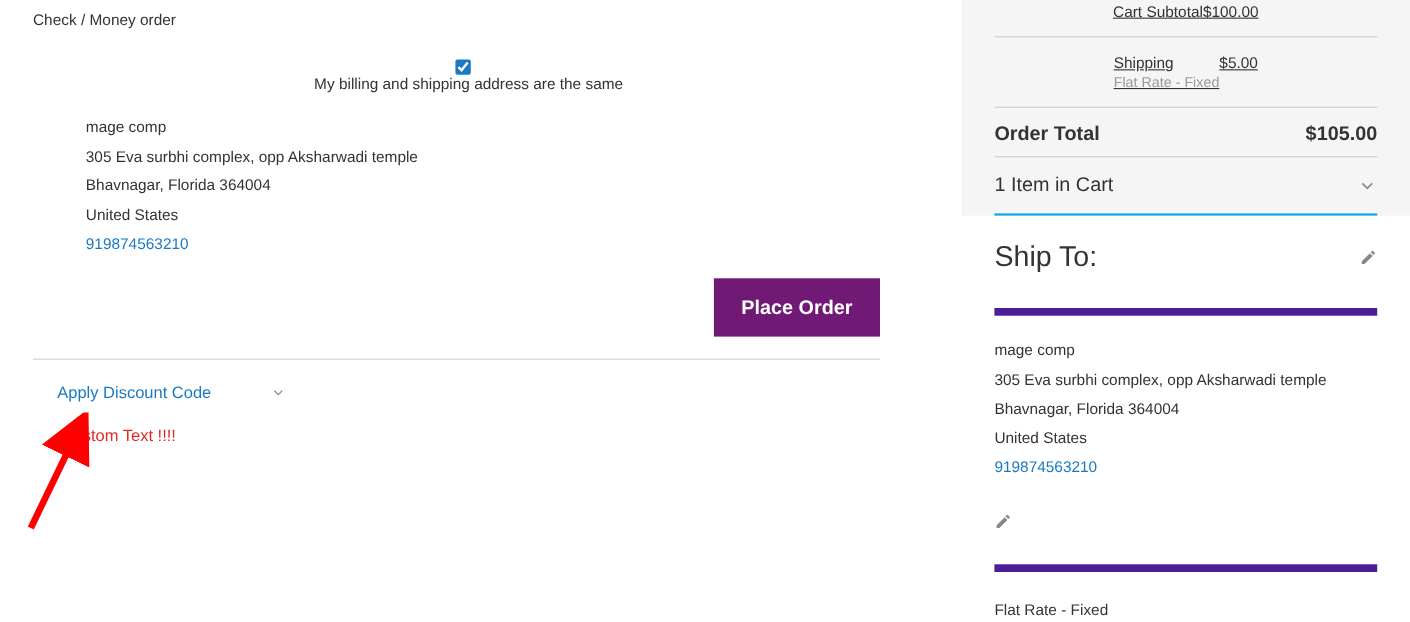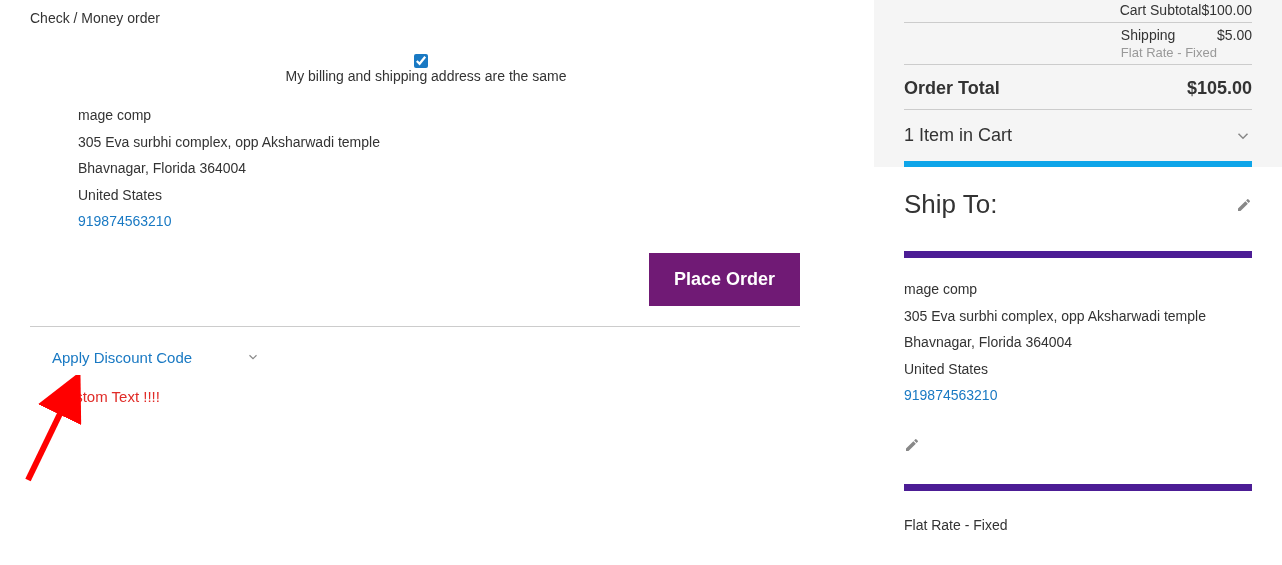--- a/index.html
+++ b/index.html
@@ -116,24 +116,25 @@
     .sidebar {
       width: 408px;
       margin-left: auto;
     }
     .summary-box {
       background: #f5f5f5;
       padding: 0 30px 0 30px;
     }
     .summary-row {
       display: flex;
-      justify-content: flex-end;
-      border-top: 1px solid #ccc;
-      padding: 4px 0;
-      font-size: 14px;
+      justify-content: center;
+      border-top: 1px solid #ccc;
+      padding: 15px 0;
+      font-size: 14px;
+      text-decoration: underline;
     }
     .summary-row:first-child {
       border-top: 1px solid #ccc;
     }
     .summary-row.first {
       padding-top: 2px;
       border-top: none;
     }
     .summary-shipping-sub {
       font-size: 13px;
@@ -148,21 +149,21 @@
       font-size: 18px;
       font-weight: 700;
       color: #333;
       gap: 44px;
     }
     .cart-items-row {
       display: flex;
       justify-content: space-between;
       align-items: center;
       border-top: 1px solid #ccc;
-      border-bottom: 6px solid #0ea5e9;
+      border-bottom: 2px solid #0ea5e9;
       padding: 15px 0;
       font-size: 18px;
       font-weight: 300;
       color: #333;
       cursor: pointer;
     }
     .sidebar-section {
       padding: 0 30px;
     }
     .section-header {

